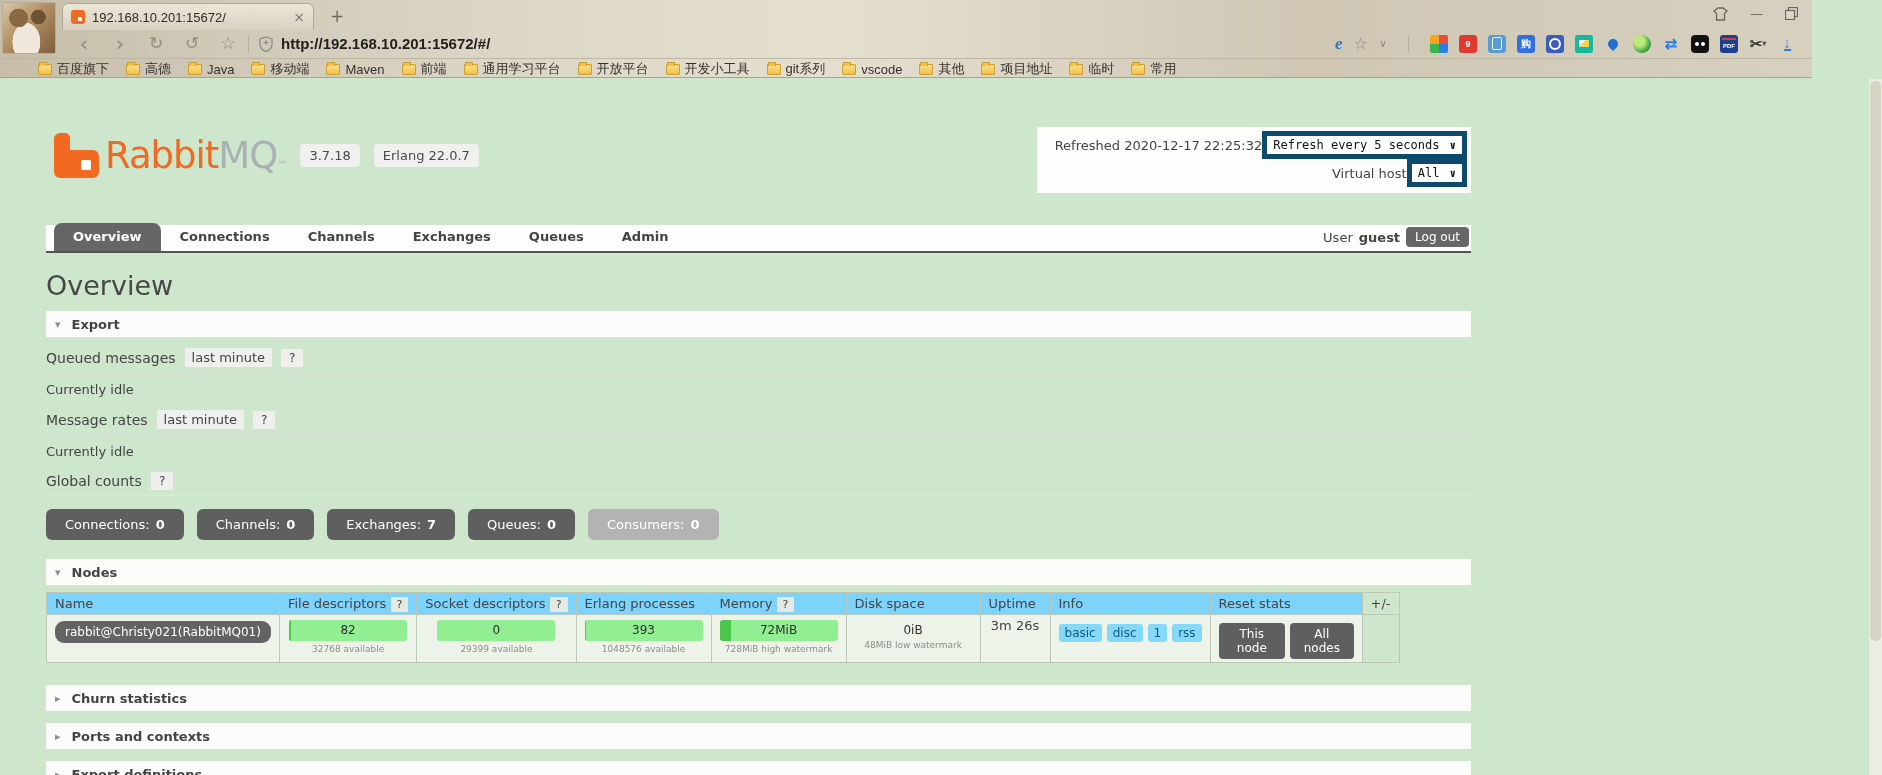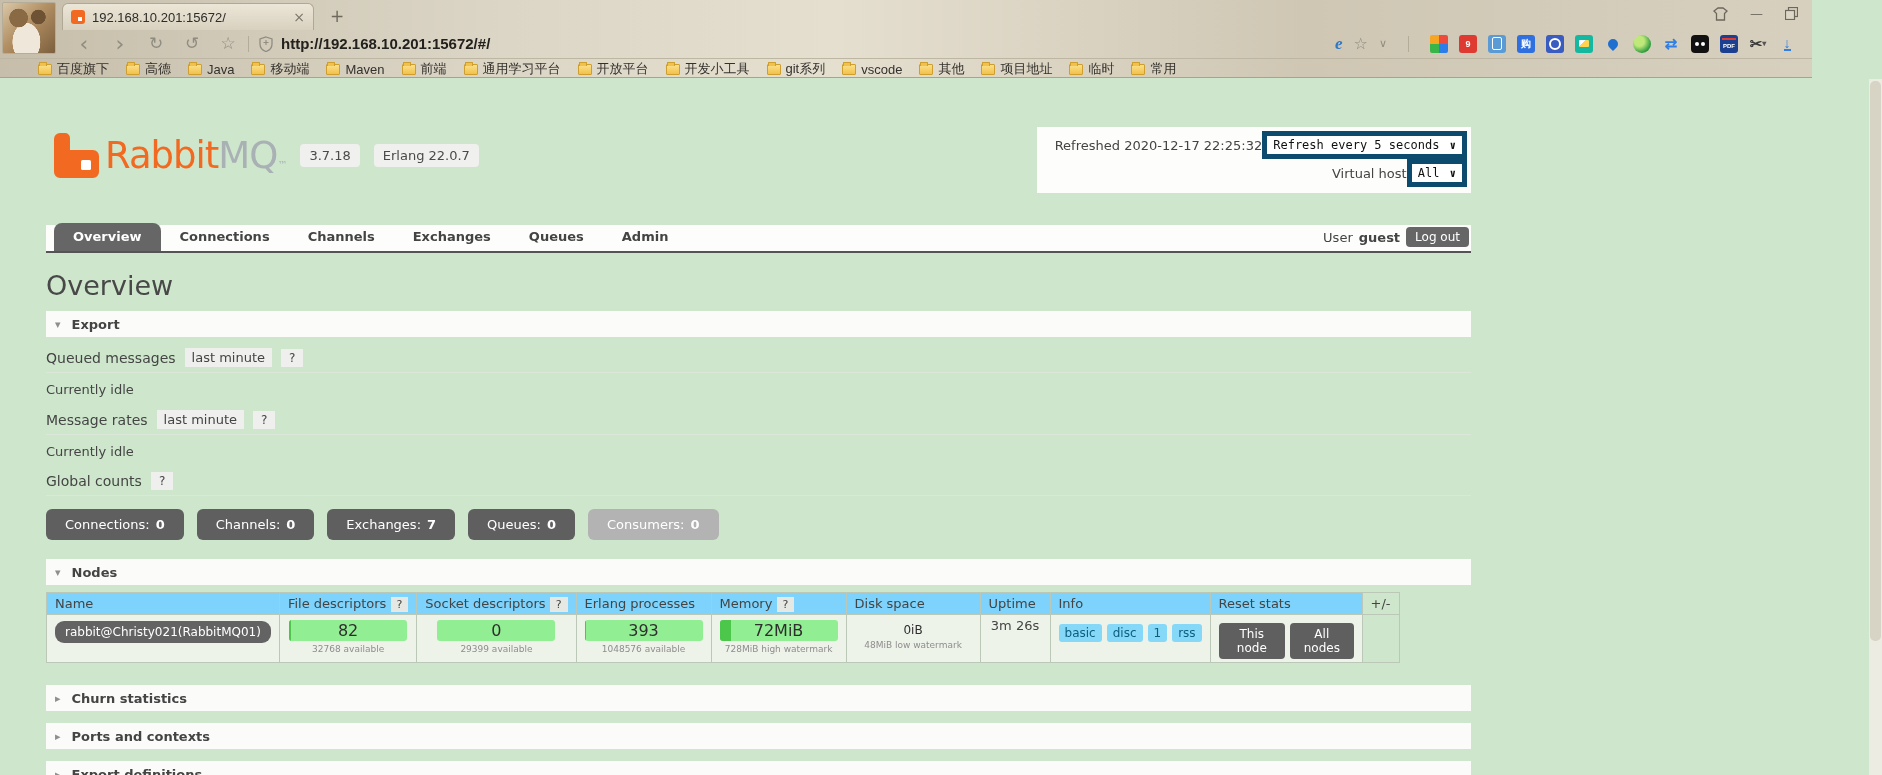--- a/index.html
+++ b/index.html
@@ -150,21 +150,21 @@
   table.nodes th { background:#7dd3fc; font-weight:400; text-align:left; white-space:nowrap; }
   table.nodes th .help { padding:1px 6px; font-size:11px; background:#e6e9e3; }
   table.nodes td { background:#eef3ea; text-align:center; vertical-align:top; }
   th.plusminus, td.plusminus { border:none; background:transparent !important; font-weight:400; color:#444; }
   .node-pill {
     display:inline-block; background:#636363; color:#fff; border-radius:9px; padding:4px 10px;
     font-size:12px; margin:3px 0; white-space:nowrap;
   }
   .meter { position:relative; width:118px; height:21px; background:#92ee92; border-radius:3px; margin:2px auto 0; overflow:hidden; }
   .meter .used { position:absolute; left:0; top:0; bottom:0; background:#4cc74c; }
-  .meter .val { position:relative; font-size:16px; color:#2e2e2e; line-height:21px; }
+  .meter .val { position:relative; font-size:12px; color:#2e2e2e; line-height:21px; }
   .subnote { font-size:9px; color:#8d8d8d; margin-top:3px; white-space:nowrap; }
   .plainval { font-size:12px; color:#2e2e2e; margin-top:5px; }
   td.uptime-cell { vertical-align:middle; font-size:13px; }
   .info-badges { display:flex; gap:5px; justify-content:center; align-items:center; margin-top:6px; }
   .ibadge { background:#85d8f7; color:#0d5e7e; font-size:12px; padding:2px 6px; border-radius:3px; cursor:pointer; }
   .reset-btns { display:flex; gap:5px; justify-content:center; margin-top:5px; }
   .rbtn { background:#5f5f5f; color:#fff; border:none; border-radius:4px; padding:4px 9px; font-size:12px; font-family:inherit; cursor:pointer; }
 
   .collapsed { margin-top:12px; }
 </style>

